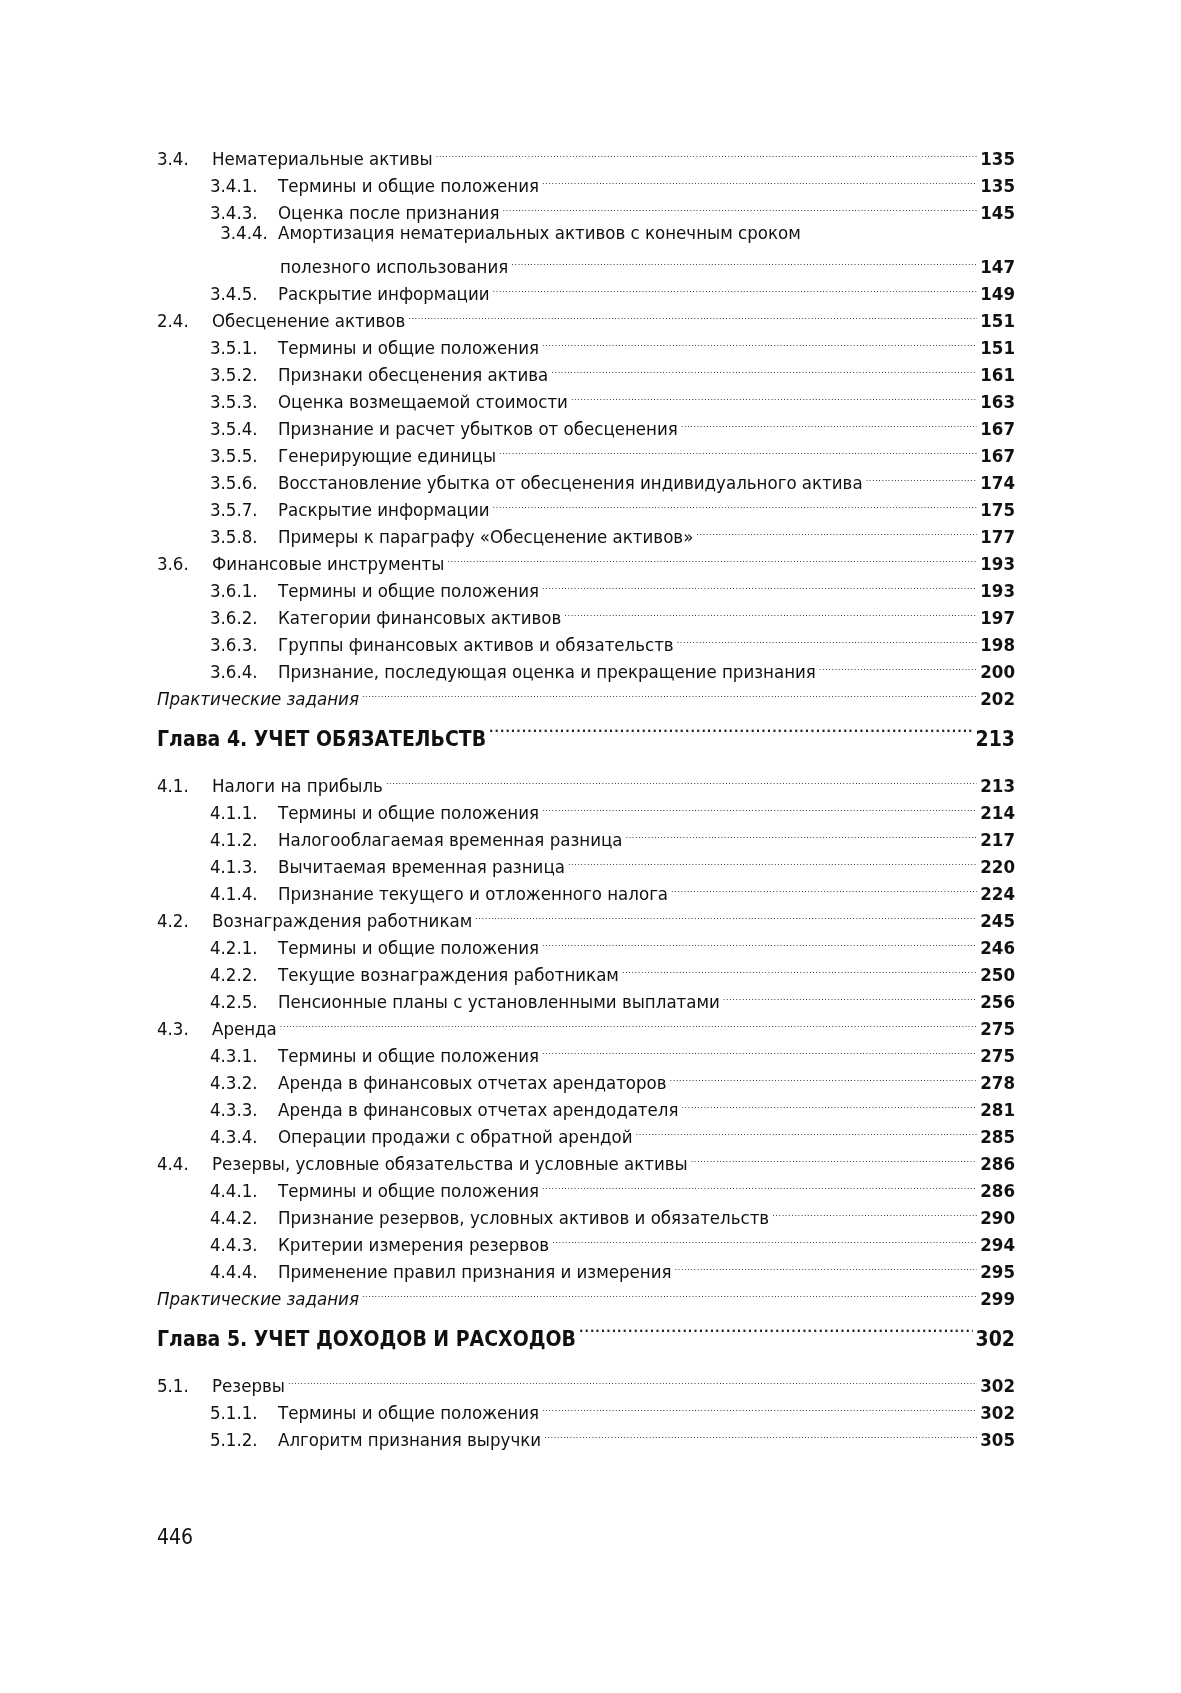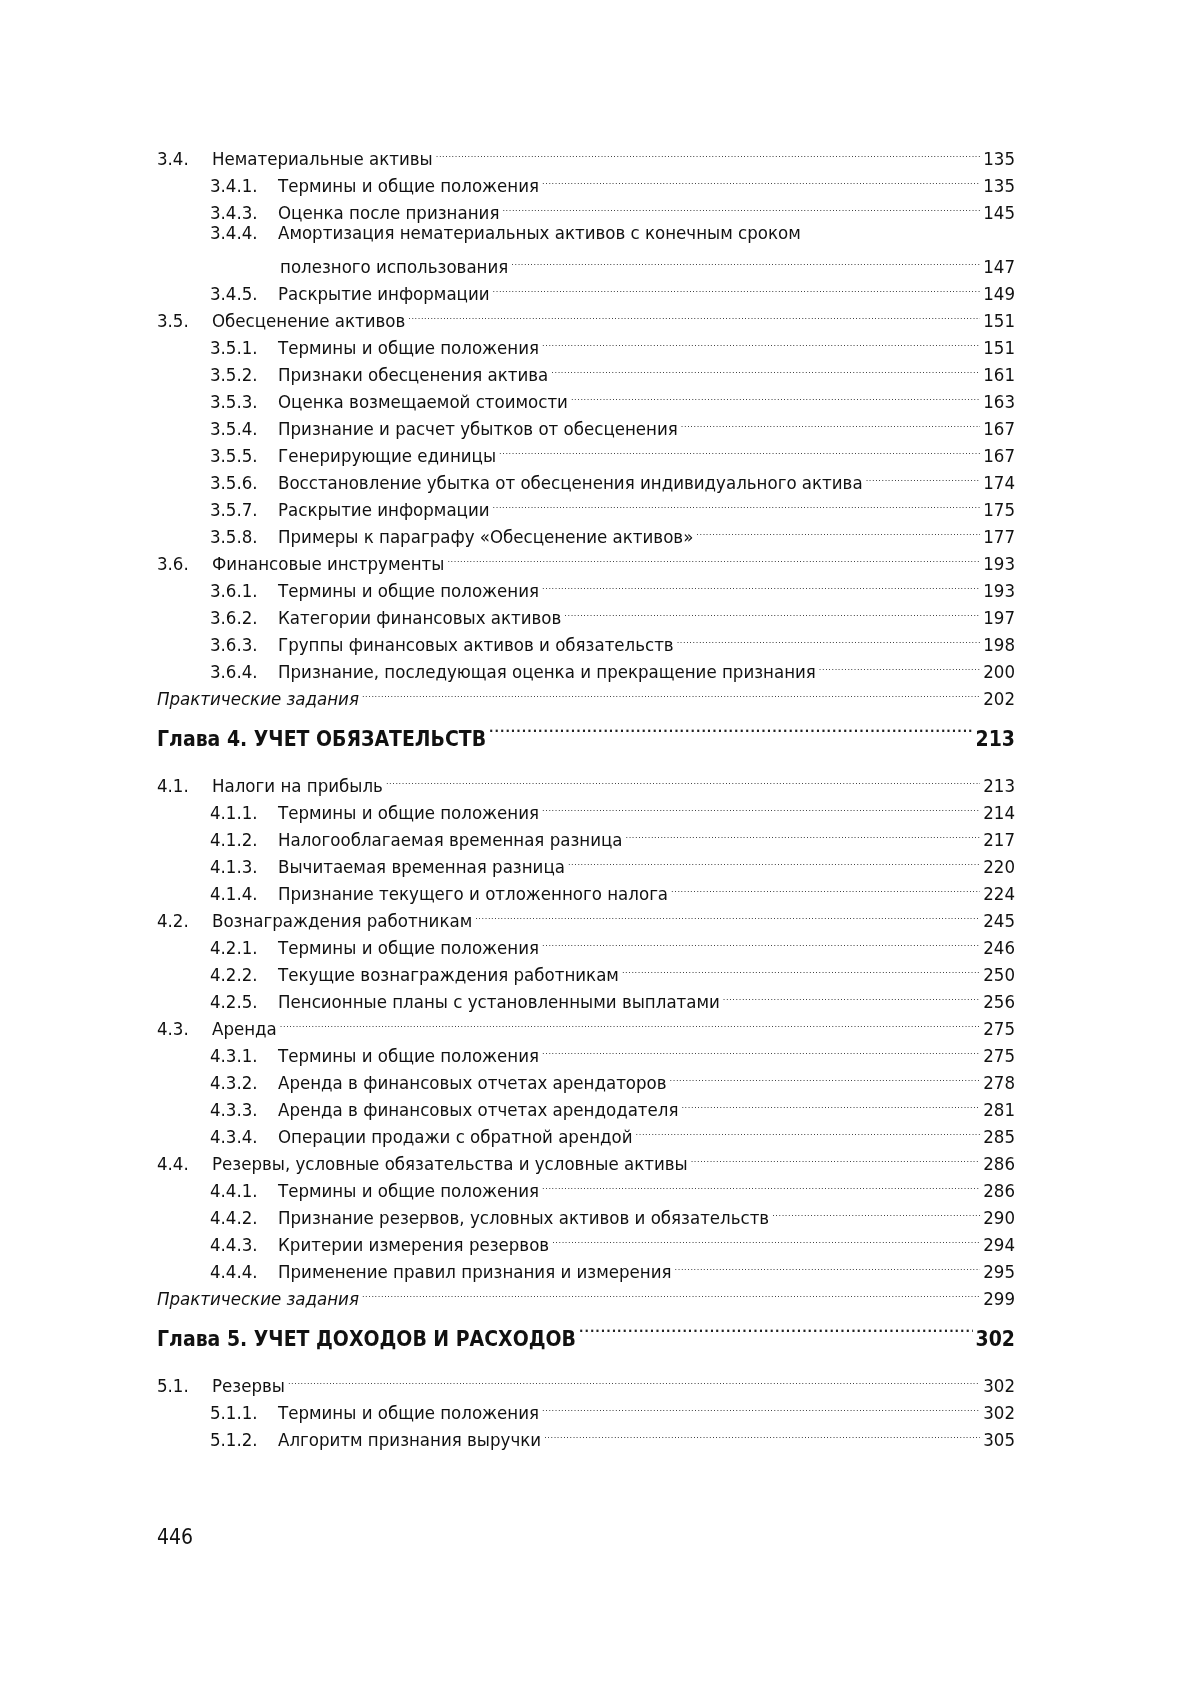--- a/index.html
+++ b/index.html
@@ -1,28 +1,28 @@
 <!DOCTYPE html>
 <html><head>
 <meta charset="utf-8">
 <style>
   html, body { margin: 0; padding: 0; background: #ffffff; }
   body { width: 1181px; height: 1693px; position: relative; overflow: hidden;
          font-family: "DejaVu Sans Condensed", "DejaVu Sans", "Liberation Sans", sans-serif; color: #111; }
   .page { position: absolute; left: 157px; top: 138px; width: 858px; }
   .row { position: relative; height: 27px; line-height: 27px; font-size: 18.5px; display: flex; align-items: baseline; white-space: nowrap; }
-  .row.wrap-first { height: 27px; }
+  .row.wrap-first { height: 27px; text-align: center; }
   .num1 { width: 55px; flex: 0 0 55px; }
   .num2 { width: 68px; flex: 0 0 68px; margin-left: 53px; }
   .cont { margin-left: 123px; }
   .title { flex: 0 0 auto; }
   .dots { flex: 1 1 auto; overflow: hidden; margin: 0 3px; position: relative; height: 27px; }
   .dots::before { content: "................................................................................................................................................................................................................................................................................................................................................................................................................................................................................................................................................";
                   position: absolute; left: 0; bottom: 6px; font-size: 9px; letter-spacing: 0.6px; line-height: 9px; white-space: nowrap; color: #222; }
-  .pg { flex: 0 0 auto; text-align: left; min-width: 30px; }
+  .pg { flex: 0 0 auto; text-align: left; min-width: 30px; font-weight: bold; }
   .italic .title { font-style: italic; }
   .chapter { height: 40px; line-height: 40px; margin-top: 14px; margin-bottom: 6px; font-weight: bold; font-size: 21px; }
   .chapter .dots::before { font-size: 13px; letter-spacing: 1px; bottom: 12px; line-height: 13px; }
   .footer { position: absolute; left: 157px; top: 1525px; font-size: 21px; }
 </style>
 </head>
 <body>
 
 <div class="page" id="toc">
     <div class="row">
@@ -52,21 +52,21 @@
       <span class="dots"></span>
       <span class="pg">147</span>
     </div>
     <div class="row">
       <span class="num2">3.4.5.</span>
       <span class="title">Раскрытие информации</span>
       <span class="dots"></span>
       <span class="pg">149</span>
     </div>
     <div class="row">
-      <span class="num1">3.5.</span>
+      <span class="num1">2.4.</span>
       <span class="title">Обесценение активов</span>
       <span class="dots"></span>
       <span class="pg">151</span>
     </div>
     <div class="row">
       <span class="num2">3.5.1.</span>
       <span class="title">Термины и общие положения</span>
       <span class="dots"></span>
       <span class="pg">151</span>
     </div>

